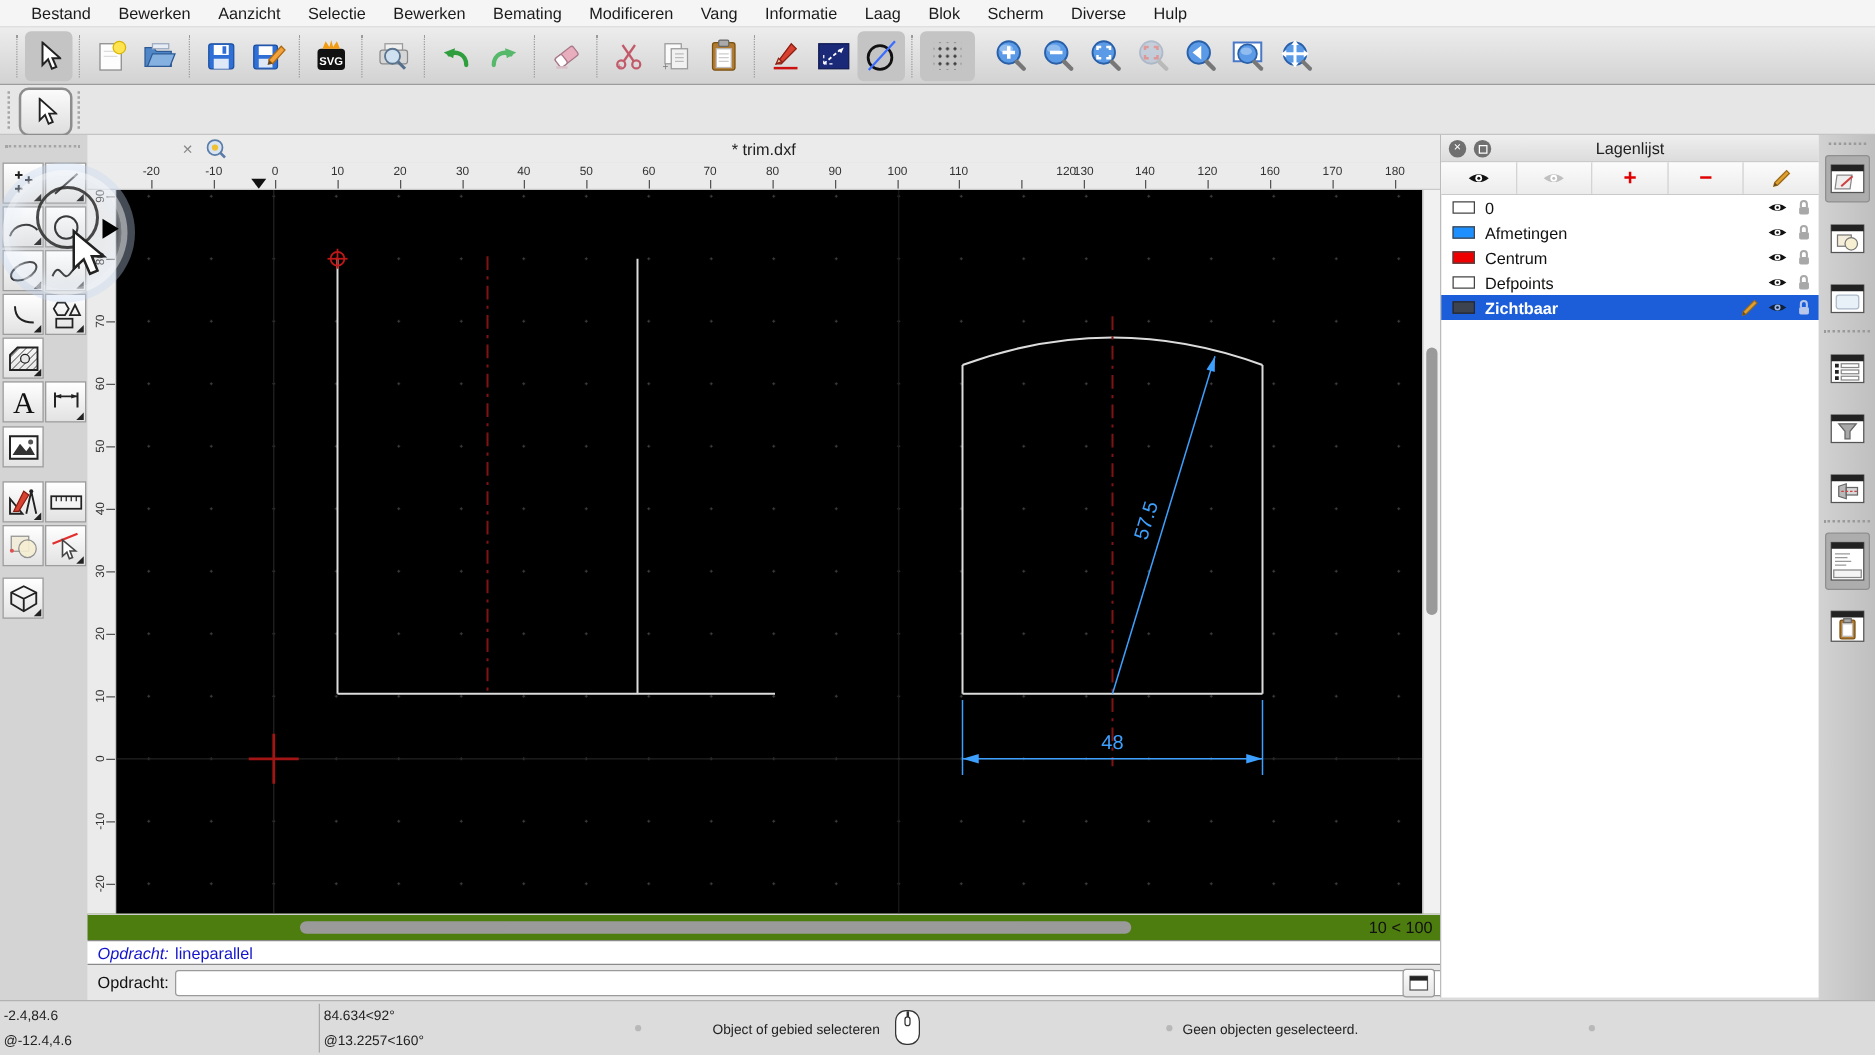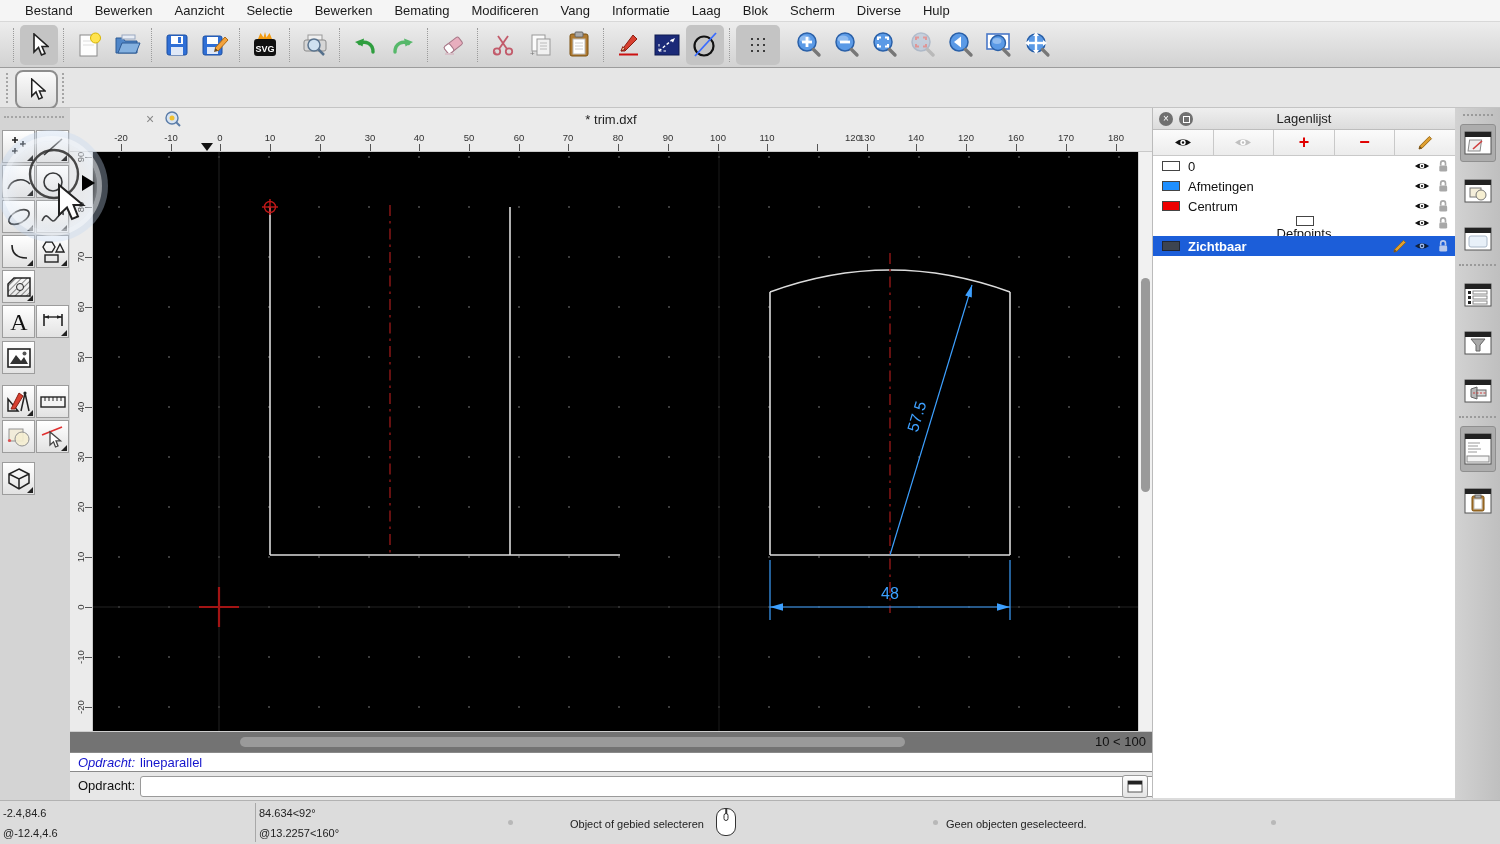--- a/index.html
+++ b/index.html
@@ -38,21 +38,21 @@
   #hmarker{position:absolute;left:131px;bottom:0;width:0;height:0;border-left:6px solid transparent;
            border-right:6px solid transparent;border-top:8px solid #111;}
   #vruler{left:70px;top:152px;width:23px;height:579px;background:#ebebeb;border-right:1px solid #c9c9c9;box-sizing:border-box;overflow:hidden;}
   .vlab{position:absolute;left:-4px;width:30px;height:12px;text-align:center;font-size:9.5px;color:#333;transform:rotate(-90deg);}
   .vtick{position:absolute;right:0;width:7px;height:1px;background:#555;}
   #canvas{left:93px;top:152px;width:1045px;height:579px;background:#000;
           background-image:radial-gradient(circle 1px,#3d3d3d 98%,transparent);
           background-size:50px 50px;background-position:1px -20px;}
   #vscroll{left:1138px;top:152px;width:14px;height:581px;background:#f1f1f1;border-left:1px solid #cfcfcf;box-sizing:border-box;}
   #vthumb{position:absolute;left:2px;top:126px;width:9px;height:214px;background:#9a9a9a;border-radius:5px;}
-  #hscrollrow{left:70px;top:731px;width:1082px;height:21px;background:#737373;border-top:1px solid #cfcfcf;box-sizing:border-box;}
+  #hscrollrow{left:70px;top:731px;width:1082px;height:21px;background:#4d7c0f;border-top:1px solid #cfcfcf;box-sizing:border-box;}
   #hthumb{position:absolute;left:170px;top:5px;width:665px;height:10px;background:#9a9a9a;border-radius:5px;}
   #zoomfactor{position:absolute;right:6px;top:2px;font-size:13px;color:#111;}
   
   #history{left:70px;top:752px;width:1082px;height:20px;background:#fff;border-top:1px solid #8a8a8a;
            border-bottom:1px solid #8a8a8a;box-sizing:border-box;font-size:13px;color:#1414cc;
            display:flex;align-items:center;padding-left:8px;}
   #inputrow{left:70px;top:772px;width:1082px;height:28px;background:#e7e7e7;display:flex;align-items:center;box-sizing:border-box;}
   #cmd-input{position:absolute;left:70px;top:4px;width:1048px;height:19px;border:1px solid #9a9a9a;border-radius:3px;
              font-size:13px;padding:0 4px;background:#fff;font-family:"Liberation Sans",sans-serif;}
   #kbd-btn{position:absolute;right:4px;top:3px;width:24px;height:21px;background:linear-gradient(#fdfdfd,#e4e4e4);
@@ -686,21 +686,21 @@
             <path d="M1 5.5 Q9 -0.8 17 5.5 Q9 11.8 1 5.5 Z" fill="#111"></path>
             <circle cx="9" cy="5.5" r="2.7" fill="#fff"></circle>
             <circle cx="9" cy="5.5" r="1.2" fill="#111"></circle>
           </svg>
         <svg class="locksvg" width="12" height="14" viewBox="0 0 13 15">
             <path d="M4 7 V4.5 a2.6 2.6 0 0 1 5.2 0 V7" fill="none" stroke="#a8a8a8" stroke-width="1.8"></path>
             <rect x="2.5" y="7" width="8.5" height="6.5" rx="1.5" fill="#a8a8a8"></rect>
           </svg>
       </div>
     </div>
-    <div class="layer-row" style="top:108px;flex-direction:column;">
+    <div class="layer-row" style="top:108px;">
       <div class="swatch" style="background: rgb(255, 255, 255);"></div>
       <span>Defpoints</span>
       <div class="row-icons">
         <svg width="16" height="10" viewBox="0 0 18 11">
             <path d="M1 5.5 Q9 -0.8 17 5.5 Q9 11.8 1 5.5 Z" fill="#111"></path>
             <circle cx="9" cy="5.5" r="2.7" fill="#fff"></circle>
             <circle cx="9" cy="5.5" r="1.2" fill="#111"></circle>
           </svg>
         <svg class="locksvg" width="12" height="14" viewBox="0 0 13 15">
             <path d="M4 7 V4.5 a2.6 2.6 0 0 1 5.2 0 V7" fill="none" stroke="#a8a8a8" stroke-width="1.8"></path>

